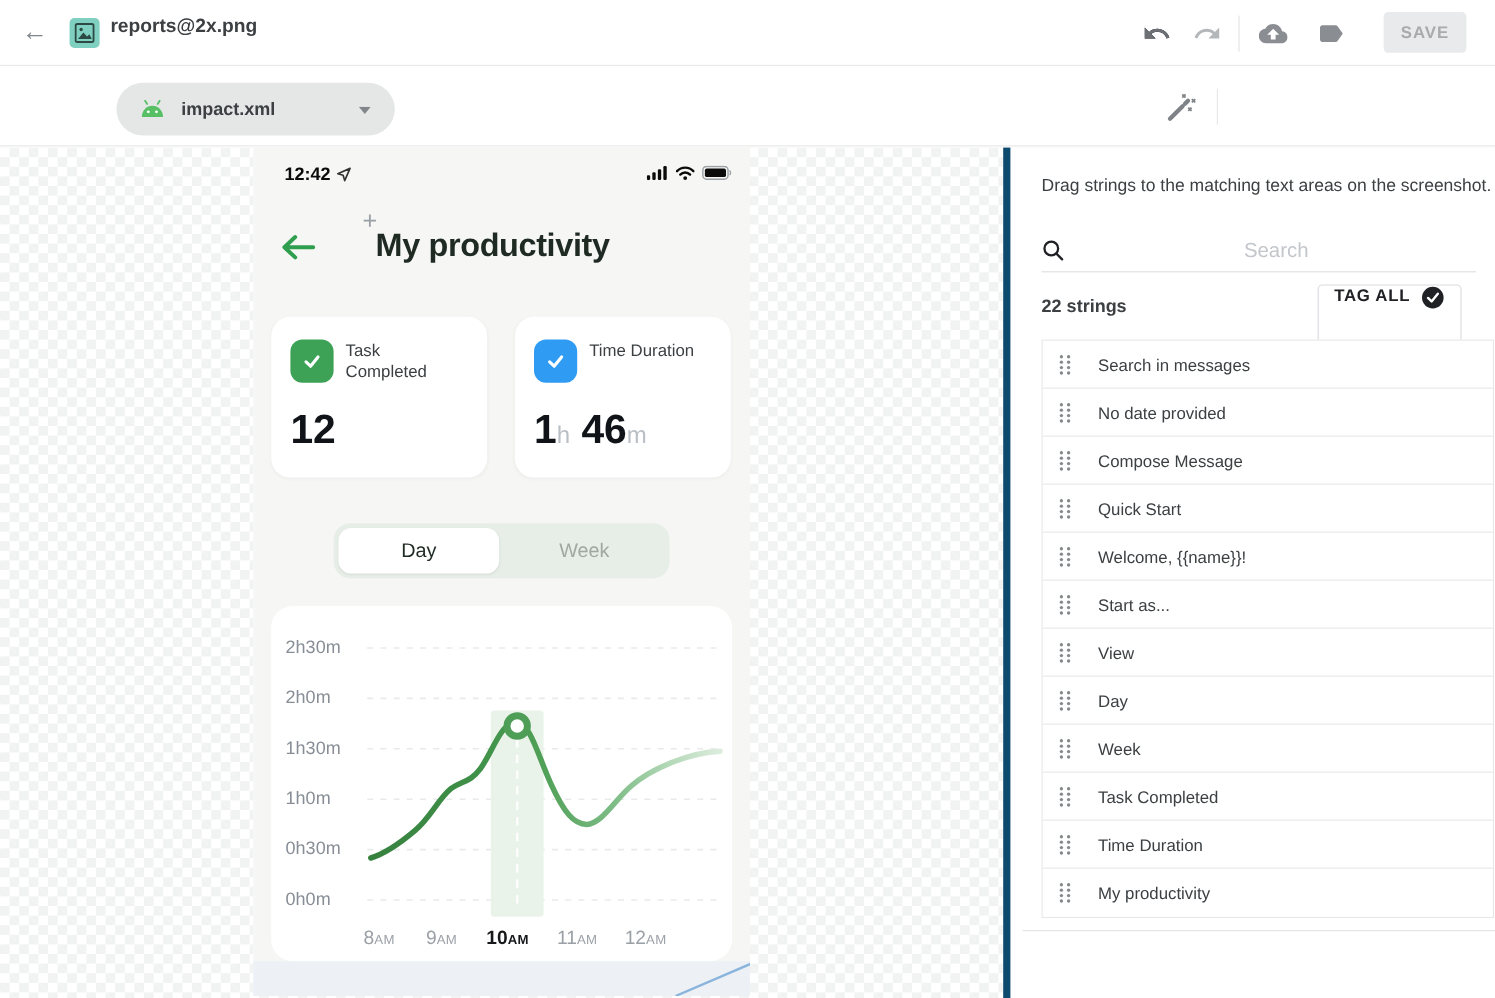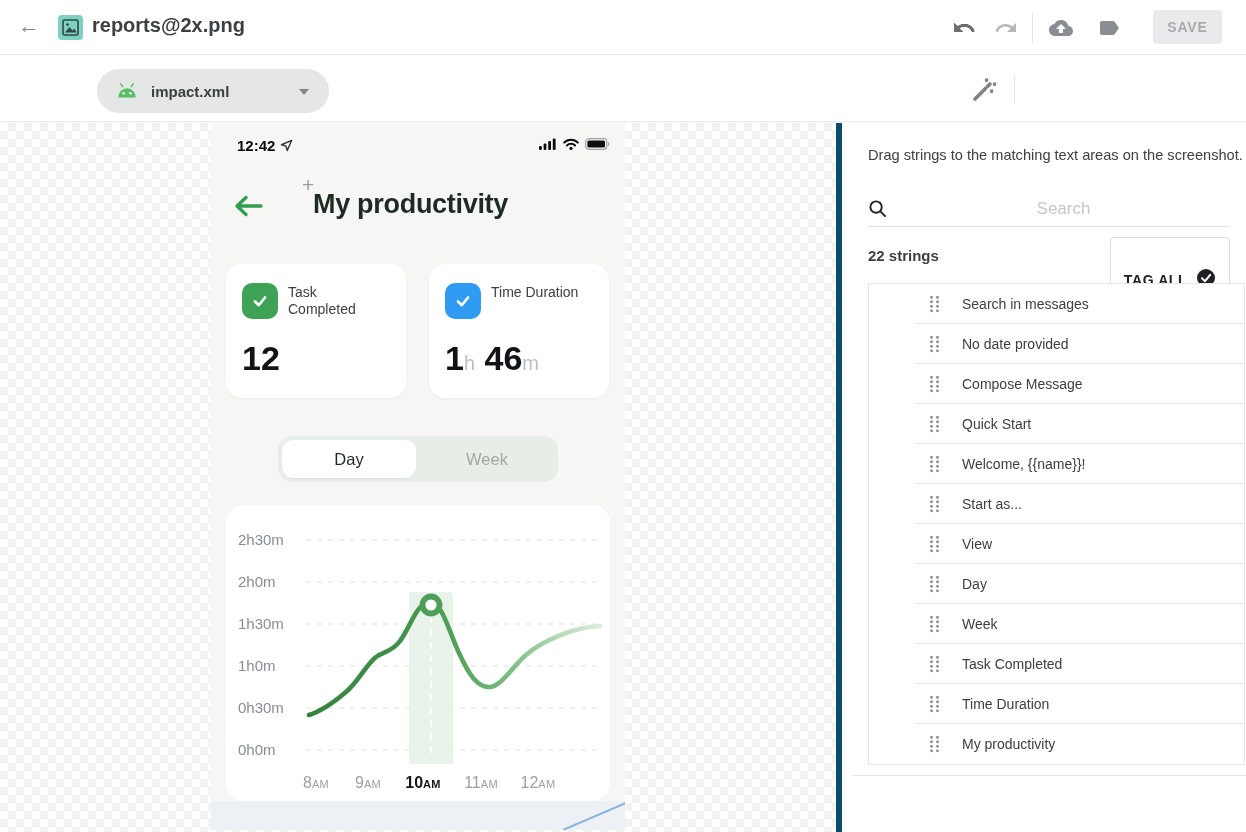--- a/index.html
+++ b/index.html
@@ -5,21 +5,21 @@
   * { margin:0; padding:0; box-sizing:border-box; }
   body { font-family:"Liberation Sans", sans-serif; background:#fff; }
   .app { position:relative; width:1246px; height:832px; overflow:hidden; background:#fff; }
 
   
   .topbar { position:absolute; left:0; top:0; width:1246px; height:55px; background:#fff;
             border-bottom:1px solid #e8eaed; display:flex; align-items:center; }
   .back-glyph { position:absolute; left:18px; top:13px; font-size:22px; color:#80868b; cursor:pointer; }
   .file-ico { position:absolute; left:58px; top:15px; width:25px; height:25px; border-radius:4px;
               background:#7fd0c0; display:flex; align-items:center; justify-content:center; }
-  .doc-title { position:absolute; left:92px; top:14px; font-size:20px; font-weight:bold; color:#3c4043; }
+  .doc-title { position:absolute; left:92px; top:14px; font-size:16px; font-weight:bold; color:#3c4043; }
   .tb-ico { position:absolute; top:16px; width:24px; height:24px; }
   .tb-divider { position:absolute; left:1032px; top:13px; width:1px; height:30px; background:#e3e5e8; }
   .save-btn { position:absolute; left:1153px; top:10px; width:69px; height:34px; background:#e9eaeb;
               border:none; border-radius:4px; color:#a7abae; font-weight:bold; font-size:14px;
               letter-spacing:0.8px; font-family:inherit; }
 
   
   .filterbar { position:absolute; left:0; top:56px; width:1246px; height:66px; background:#fff;
                border-bottom:1px solid #ececec; box-shadow:0 1px 2px rgba(0,0,0,.04); }
   .filter-label { position:absolute; left:20px; top:83px; font-size:14.5px; font-weight:bold; color:#3c4043; }
@@ -77,25 +77,25 @@
 
   
   .panel { position:absolute; left:836px; top:123px; width:410px; height:709px; background:#fff;
            border-left:6px solid #0c4a6e; }
   .instruction { position:absolute; left:26px; top:24px; font-size:14.6px; color:#3c4043; white-space:nowrap; }
   .search-wrap { position:absolute; left:26px; top:68px; width:362px; height:36px; border-bottom:1px solid #e0e0e0;
                  display:flex; align-items:center; gap:10px; }
   .search-wrap input { border:none; outline:none; flex:1; font-size:17px; color:#3c4043; font-family:inherit; background:transparent;text-align:center; }
   .search-wrap input::placeholder { color:#c3c7cb; }
   .count-label { position:absolute; left:26px; top:124px; font-size:15px; font-weight:bold; color:#3c4043; }
-  .tagall-btn { position:absolute; left:268px; top:114px; width:120px; height:52px; background:#fff;
-                border:1px solid #dadce0; border-radius:4px; display:flex; align-items:flex-end; justify-content:center;
+  .tagall-btn { position:absolute; left:256px; top:114px; width:120px; height:52px; background:#fff;
+                border:1px solid #dadce0; border-radius:4px; display:flex; align-items:flex-start; justify-content:center;
                 gap:9px; font-family:inherit; cursor:pointer; }
   .tagall-btn .lbl { font-size:14px; font-weight:bold; letter-spacing:0.6px; color:#202124; }
-  .string-list { position:absolute; left:26px; top:160px; width:377px; border:1px solid #e7e7e7; background:#fff;padding-left:47px; }
+  .string-list { position:absolute; left:26px; top:160px; width:377px; border:1px solid #e7e7e7; background:#fff; }
   .row { height:40px; display:flex; align-items:center; border-bottom:1px solid #e7e7e7; background:#fff; cursor:grab; }
   .row:last-child { border-bottom:none; }
   .row .handle { margin-left:13px; }
   .row .row-label { margin-left:22px; font-size:14px; color:#3c4043; }
   .scroll-thumb { position:absolute; left:404px; top:161px; width:3px; height:22px; background:#9aa0a6; border-radius:2px; }
   .panel-sep { position:absolute; left:10px; top:652px; width:400px; height:1px; background:#e6e6e6; }
 </style>
 </head>
 <body>
 

